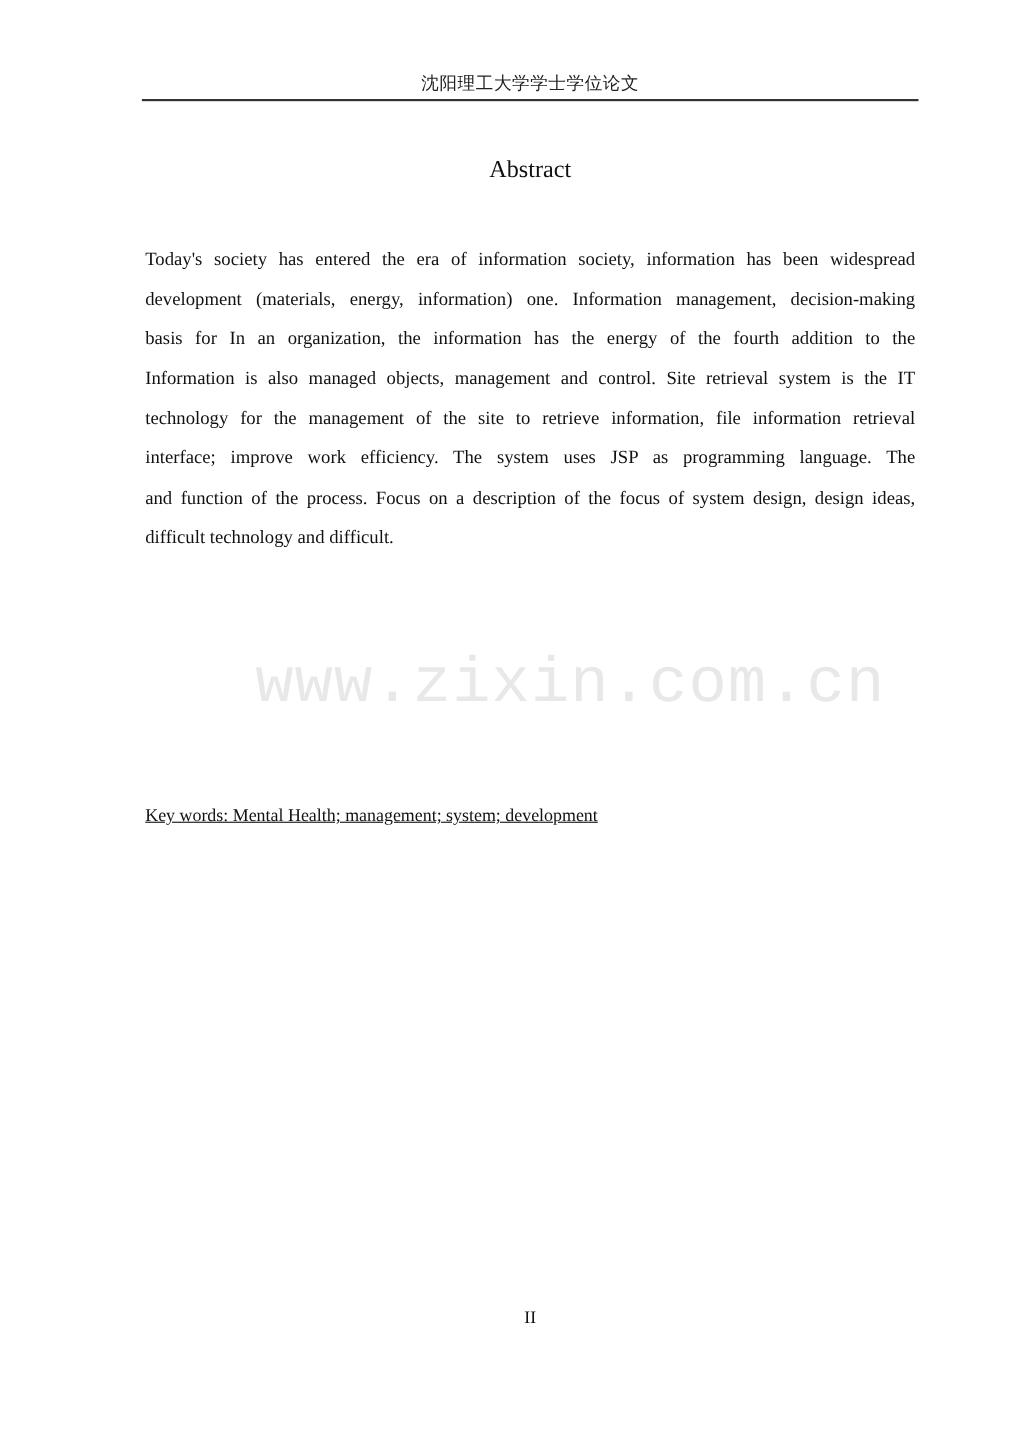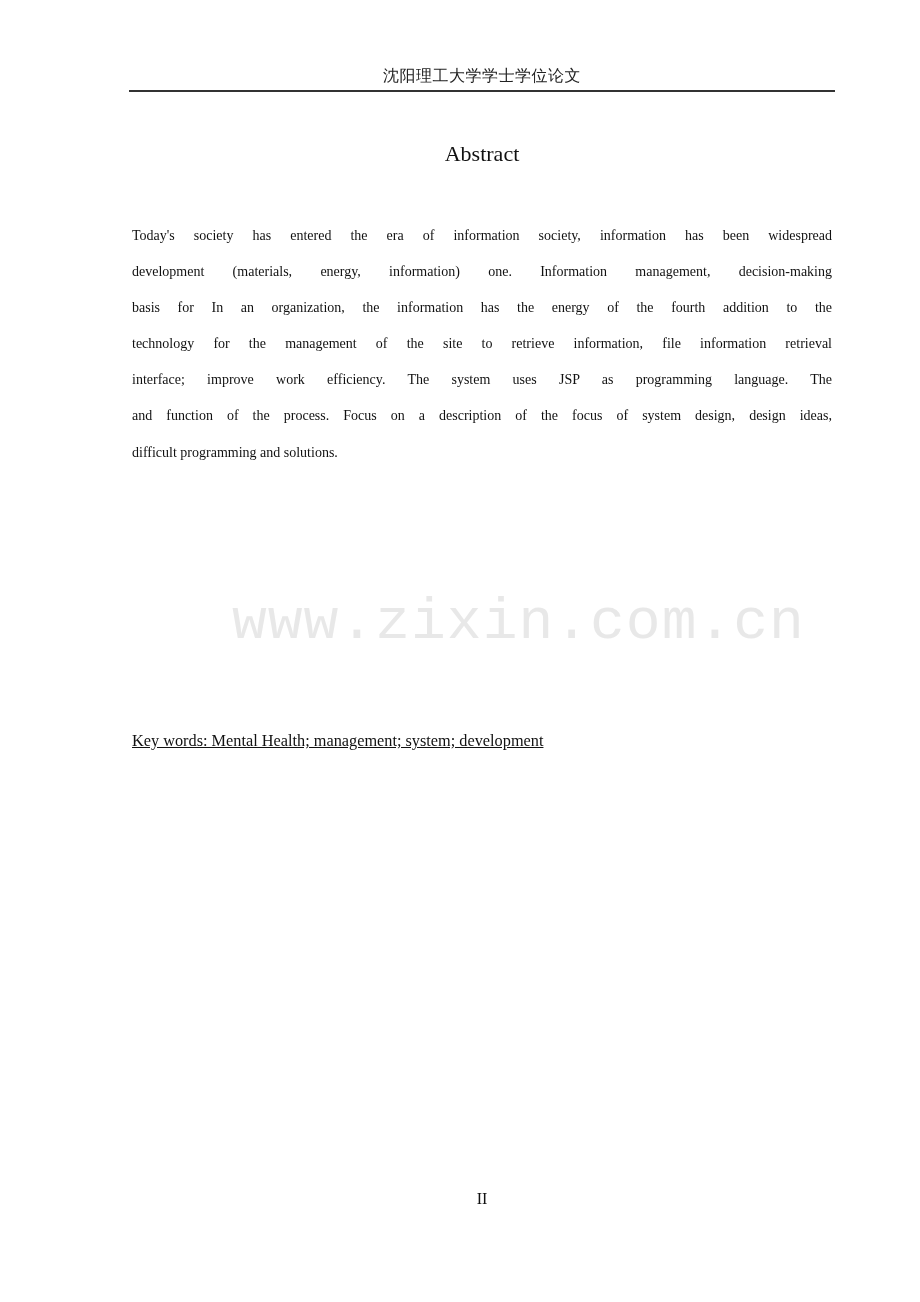--- a/index.html
+++ b/index.html
@@ -1,43 +1,44 @@
 <!DOCTYPE html>
 <html><head>
   <meta charset="utf-8">
   <style>
     html, body { margin: 0; padding: 0; background: #ffffff; }
     body { width: 920px; height: 1302px; position: relative; overflow: hidden; font-family: "Liberation Serif", "DejaVu Serif", serif; color: #111; }
     .header-text { position: absolute; top: 66px; left: 0; width: 964px; text-align: center; font-size: 16px; letter-spacing: 0.5px; color: #222; }
     .header-rule { position: absolute; top: 90px; left: 129px; width: 706px; height: 0; border-top: 2px solid #333; }
     .title { position: absolute; top: 141px; left: 0; width: 964px; text-align: center; font-size: 22px; color: #111; }
-    .body-text { position: absolute; top: 218px; left: 132px; width: 700px; font-size: 14px; line-height: 36.1px; text-align: justify; margin: 0; }
+    .body-text { position: absolute; top: 218px; left: 132px; width: 700px; font-size: 17px; line-height: 36.1px; text-align: justify; margin: 0; }
     .body-line { display: block; text-align: justify; text-align-last: justify; white-space: nowrap; height: 36.1px; }
     .body-line.last { text-align-last: left; }
     .keywords { position: absolute; top: 723px; left: 132px; font-size: 16.3px; line-height: 36px; text-decoration: underline; }
     .watermark { position: absolute; top: 590px; left: 232px; font-family: Liberation Mono, monospace; font-size: 58px; color: rgba(190,190,190,0.35); letter-spacing: 1px; pointer-events: none; }
     .page-number { position: absolute; top: 1190px; left: 0; width: 964px; text-align: center; font-size: 16px; }
   </style>
 </head>
 <body>
 
 <div>
   <div class="header-text">沈阳理工大学学士学位论文</div>
   <div class="header-rule"></div>
 </div>
 
 <div class="title">Abstract</div>
 
 <div class="body-text">
   <span class="body-line">Today's society has entered the era of information society, information has been widespread</span>
   <span class="body-line">development (materials, energy, information) one. Information management, decision-making</span>
   <span class="body-line">basis for In an organization, the information has the energy of the fourth addition to the</span>
+  <span class="body-line">Information is also managed objects, management and control. Site retrieval system is the IT</span>
   <span class="body-line">technology for the management of the site to retrieve information, file information retrieval</span>
   <span class="body-line">interface; improve work efficiency. The system uses JSP as programming language. The</span>
   <span class="body-line">and function of the process. Focus on a description of the focus of system design, design ideas,</span>
-  <span class="body-line last">difficult programming and solutions.</span>
+  <span class="body-line last">difficult technology and difficult.</span>
 </div>
 
 <div class="watermark">www.zixin.com.cn</div>
 
 <div class="keywords">Key words: Mental Health; management; system; development</div>
 
 <div class="page-number">II</div>
 
 </body></html>

